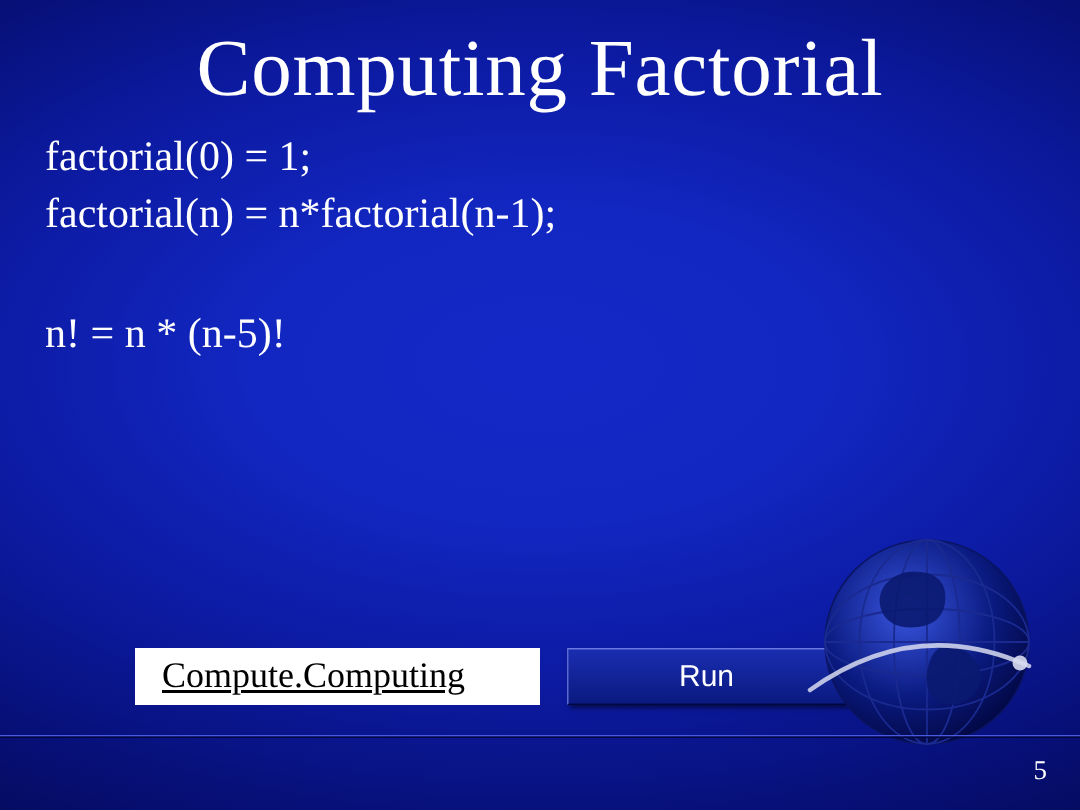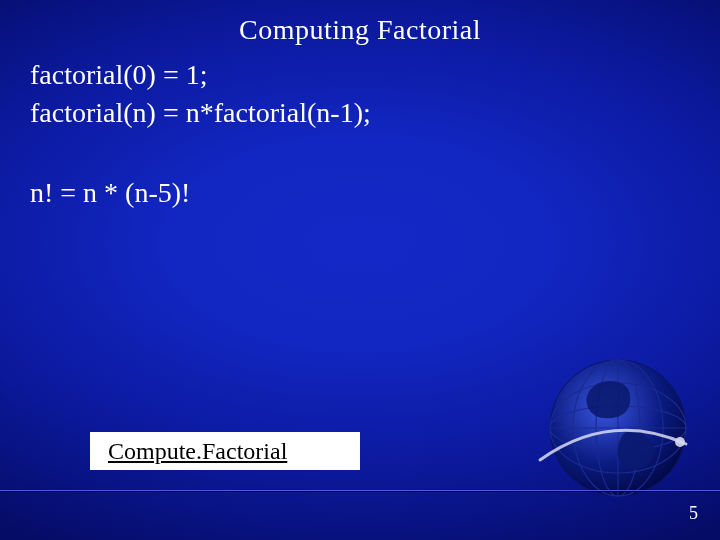--- a/index.html
+++ b/index.html
@@ -18,21 +18,21 @@
       #1226c0 25%,
       #0c1aa0 50%,
       #060e70 75%,
       #020640 100%);
     position: relative;
     box-sizing: border-box;
     color: #ffffff;
   }
   .title {
     text-align: center;
-    font-size: 28px;
+    font-size: 54px;
     padding-top: 14px;
     font-weight: normal;
     letter-spacing: 0.5px;
   }
   .body {
     padding: 10px 12px 0 30px;
     font-size: 28px;
     line-height: 1.35;
   }
   .body p {
@@ -116,22 +116,23 @@
 
   <div class="body">
     <p>factorial(0) = 1;</p>
     <p>factorial(n) = n*factorial(n-1);</p>
     <div class="gap"></div>
     <p>n! = n * (n-5)!</p>
   </div>
 
   <div class="bottom-row">
     <div class="link-box">
-      <a class="link-text" href="#">Compute.Factorial</a>
+      <a class="link-text" href="#">Compute.Computing</a>
     </div>
+    <div class="run-btn">Run</div>
   </div>
 
   <svg class="globe" viewBox="0 0 160 160">
     <defs>
       <radialGradient id="g1" cx="40%" cy="35%" r="70%">
         <stop offset="0%" stop-color="#3a56e0"></stop>
         <stop offset="60%" stop-color="#0a1a80"></stop>
         <stop offset="100%" stop-color="#020740"></stop>
       </radialGradient>
     </defs>

